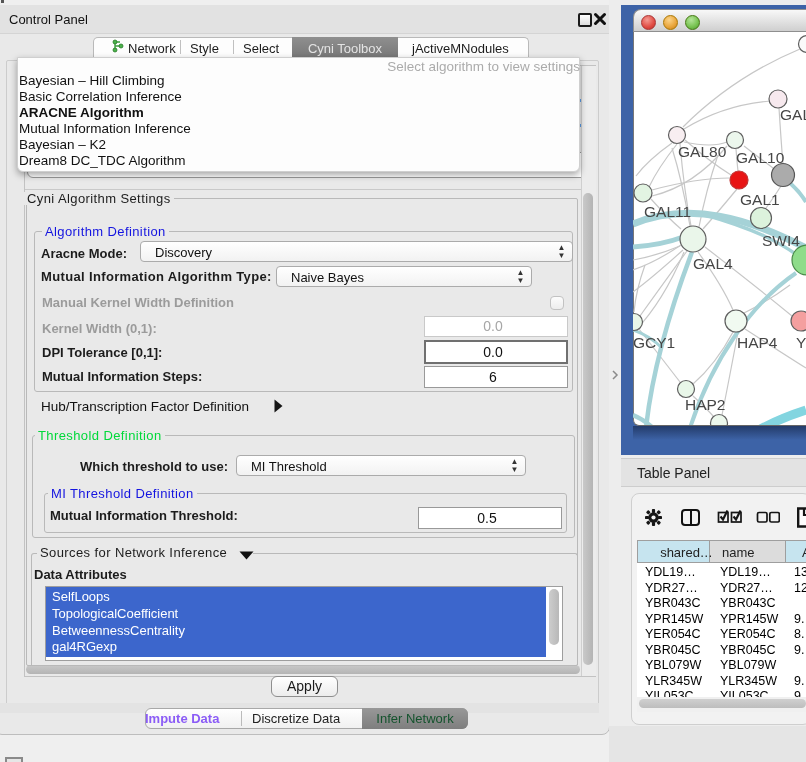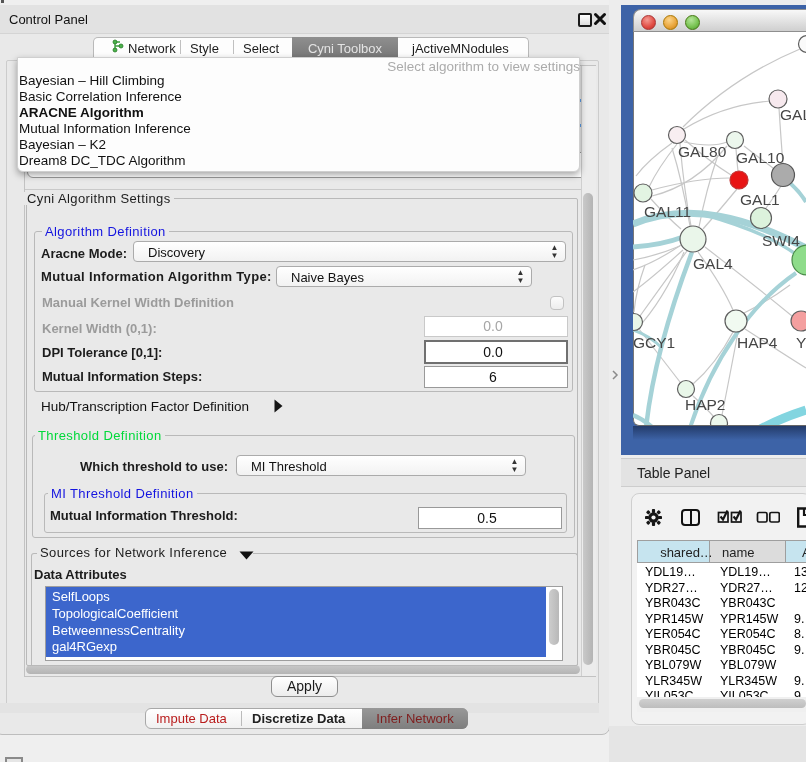--- a/index.html
+++ b/index.html
@@ -55,21 +55,21 @@
 
 <div class="a" style="left:26px;top:665px;width:554px;height:9px;background:linear-gradient(#c9c9c9,#b4b4b4);border-radius:5px"></div>
 
 <div class="gbox" style="left:26px;top:198px;width:552px;height:468px;border-radius:2px"></div>
 <div class="gtitle" style="left:24px;top:192px;color:#1c1c1c">Cyni Algorithm Settings</div>
 
 <div class="gbox" style="left:34px;top:231px;width:539px;height:161px"></div>
 <div class="gtitle" style="left:42px;top:225px;color:#1414e0">Algorithm Definition</div>
 
 <div class="a lbl b" style="left:41px;top:246px">Aracne Mode:</div>
-<div class="combo" style="left:133px;top:241px;width:433px;height:21px">
+<div class="combo" style="left:140px;top:241px;width:433px;height:21px">
     <span class="tx">Discovery</span>
     <span class="spin">▲<br>▼</span>
   </div>
 <div class="a lbl b" style="left:41px;top:269px;letter-spacing:0.35px">Mutual Information Algorithm Type:</div>
 <div class="combo" style="left:276px;top:266px;width:256px;height:21px">
     <span class="tx">Naive Bayes</span>
     <span class="spin">▲<br>▼</span>
   </div>
 
 <div class="a lbl b gray" style="left:42px;top:295px">Manual Kernel Width Definition</div>
@@ -110,23 +110,23 @@
 <div class="a" style="left:46px;top:587px;width:500px;height:70px;background:#3c66cc"></div>
 <div class="a" style="left:52px;top:589px;font-size:13px;color:#fff;line-height:16.8px">SelfLoops<br>TopologicalCoefficient<br>BetweennessCentrality<br>gal4RGexp</div>
 <div class="a" style="left:549px;top:589px;width:10px;height:56px;background:linear-gradient(90deg,#cdcdcd,#b8b8b8);border-radius:6px"></div>
 
 <div class="a" style="left:271px;top:676px;width:67px;height:21px;background:linear-gradient(#ffffff,#ececec);border:1px solid #8e8e8e;border-radius:6px;box-sizing:border-box;text-align:center;font-size:14px;color:#1a1a1a;line-height:19px">Apply</div>
 
 <div class="a" style="left:0px;top:703px;width:599px;height:10px;background:#e3e3e3"></div>
 <div class="a" style="left:145px;top:708px;width:323px;height:21px;background:linear-gradient(#ffffff,#f0f0f0);border:1px solid #a8a8a8;border-radius:6px;box-sizing:border-box"></div>
 <div class="a" style="left:241px;top:711px;width:1px;height:15px;background:#bbb"></div>
 <div class="a" style="left:362px;top:708px;width:106px;height:21px;background:linear-gradient(#989898,#7e7e7e);border-radius:0 6px 6px 0"></div>
-<div class="a lbl" style="left:156px;top:711px;font-weight:normal;color:#b91c1c">Impute Data</div>
-<div class="a lbl" style="left:252px;top:711px;font-weight:bold;color:#222">Discretize Data</div>
-<div class="a" style="left:362px;top:711px;width:106px;text-align:center;font-size:13px;color:#7f1d1d">Infer Network</div>
+<div class="a lbl" style="left:145px;top:711px;font-weight:bold;color:#8b5cf6">Impute Data</div>
+<div class="a lbl" style="left:252px;top:711px;font-weight:normal;color:#222">Discretize Data</div>
+<div class="a" style="left:362px;top:711px;width:106px;text-align:center;font-size:13px;color:#14532d">Infer Network</div>
 
 <div class="a" style="left:5px;top:757px;width:18px;height:14px;border:2px solid #8a8a8a;background:#e6e6e6;box-sizing:border-box"></div>
 
 <div class="a" style="left:609px;top:0;width:197px;height:762px;background:#ededed"></div>
 <div class="a" style="left:621px;top:5px;width:185px;height:450px;background:#3d63a7"></div>
 <svg class="a" style="left:611px;top:370px" width="8" height="10" viewBox="0 0 8 10">
     <path d="M2 9 L6 5 L2 1" stroke="#8a8a8a" stroke-width="1.5" fill="none"></path>
   </svg>
 
 <div class="a" style="left:633px;top:9px;width:173px;height:23px;background:linear-gradient(#f8f8f8,#cfcfcf);border:1px solid #8f8f8f;border-right:none;border-radius:8px 0 0 0;box-sizing:border-box"></div>

